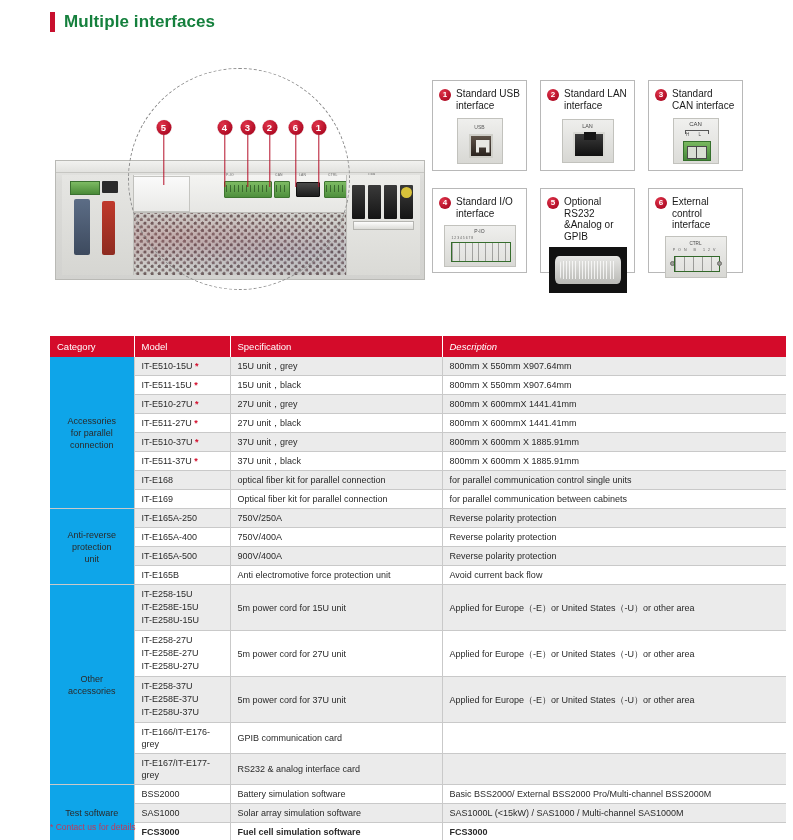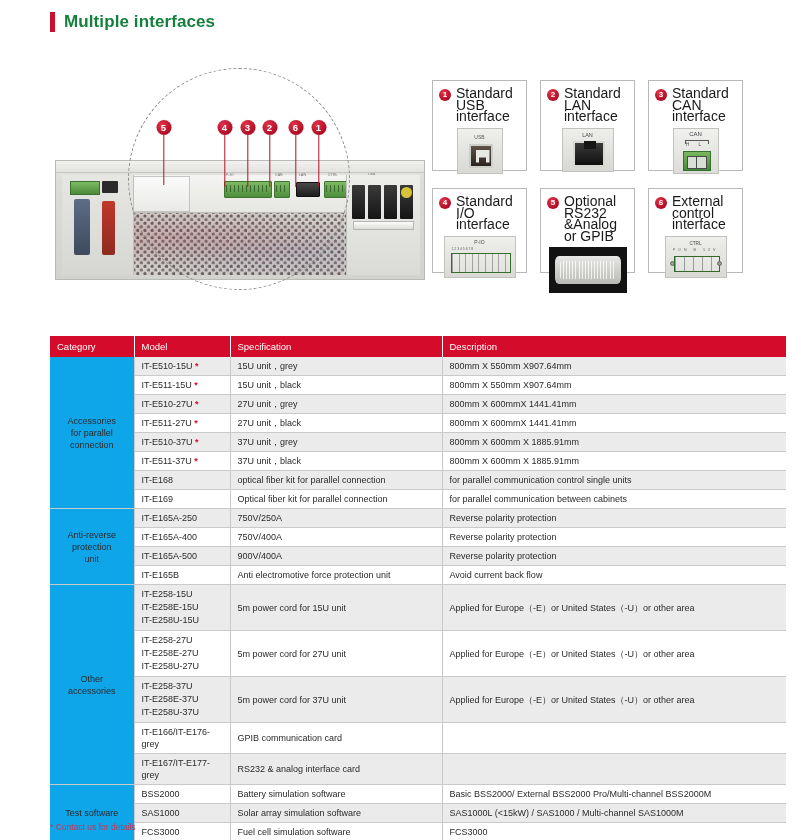--- a/index.html
+++ b/index.html
@@ -174,21 +174,21 @@
     padding: 7px 6px 5px 6px;
     display:flex; flex-direction:column;
   }
   .card-head { display:flex; align-items:flex-start; gap:5px; }
   .card-num {
     flex:0 0 auto; width:12px; height:12px; border-radius:50%; margin-top:1px;
     background: radial-gradient(circle at 35% 30%, #e0334a, #b10d26 70%);
     color:#fff; font-size:8px; font-weight:bold;
     display:flex; align-items:center; justify-content:center; line-height:1;
   }
-  .card-title { font-size:14px; line-height:11.5px; color:#1a1a1a; }
+  .card-title { font-size:10px; line-height:11.5px; color:#1a1a1a; }
   .card-photo {
     margin-top:5px; flex:1 1 auto;
     display:flex; align-items:center; justify-content:center;
   }
 
   
   .ph { position:relative; }
   .ph-usb { width:46px; height:46px; background:linear-gradient(180deg,#efefed,#d8d8d4); border:1px solid #c2c2bd; }
   .ph-usb .mark{ position:absolute; top:5px; left:0; width:100%; text-align:center; font-size:5px; color:#5a5a5a;}
   .ph-usb .port{ position:absolute; left:11px; top:15px; width:24px; height:24px;
@@ -247,39 +247,39 @@
   #spec-table col.c-mod { width: 96px; }
   #spec-table col.c-spec { width: 212px; }
   #spec-table col.c-desc { width: 344px; }
 
   #spec-table thead th {
     background: #d40b2a;
     color:#fff; font-weight: normal; font-size: 9.5px;
     text-align:left; padding: 5px 7px; height: 20px;
     border-right: 1.5px solid #fff;
   }
-  #spec-table thead th:last-child { border-right:none; }
+  #spec-table thead th:last-child { border-right:none;font-style:italic; }
 
   #spec-table td {
     border-bottom: 1px solid #c9c9c9;
     padding: 3px 7px;
     vertical-align: middle;
     line-height: 12px;
   }
   td.cat {
     border-right: 1px solid #c9c9c9;
     text-align:center; background:#0ea5e9; font-size:9px; line-height:14px;
   }
   tr.shade td:not(.cat) { background:#ebebeb; }
   tr:not(.shade) td:not(.cat) { background:#ffffff; }
   td.mod { border-right: 1px solid #c9c9c9; white-space: pre-line; }
   td.spec { border-right: 1px solid #c9c9c9; }
   .star { color:#d40b2a; font-weight:bold; }
   tr.group-end td { border-bottom: 1px solid #8a8a8a; margin-left: 40px; }
-  #spec-table tbody tr:last-child td { border-bottom: 1px solid #8a8a8a; }
+  #spec-table tbody tr:last-child td { border-bottom: 1px solid #8a8a8a; font-weight: bold; }
 
   #footnote {
     position:absolute; left:50px; top:822px;
     font-size:8.5px; color:#c0395a;
   }
 </style>
 </head>
 <body>
 
 <div id="page-title-wrap">

